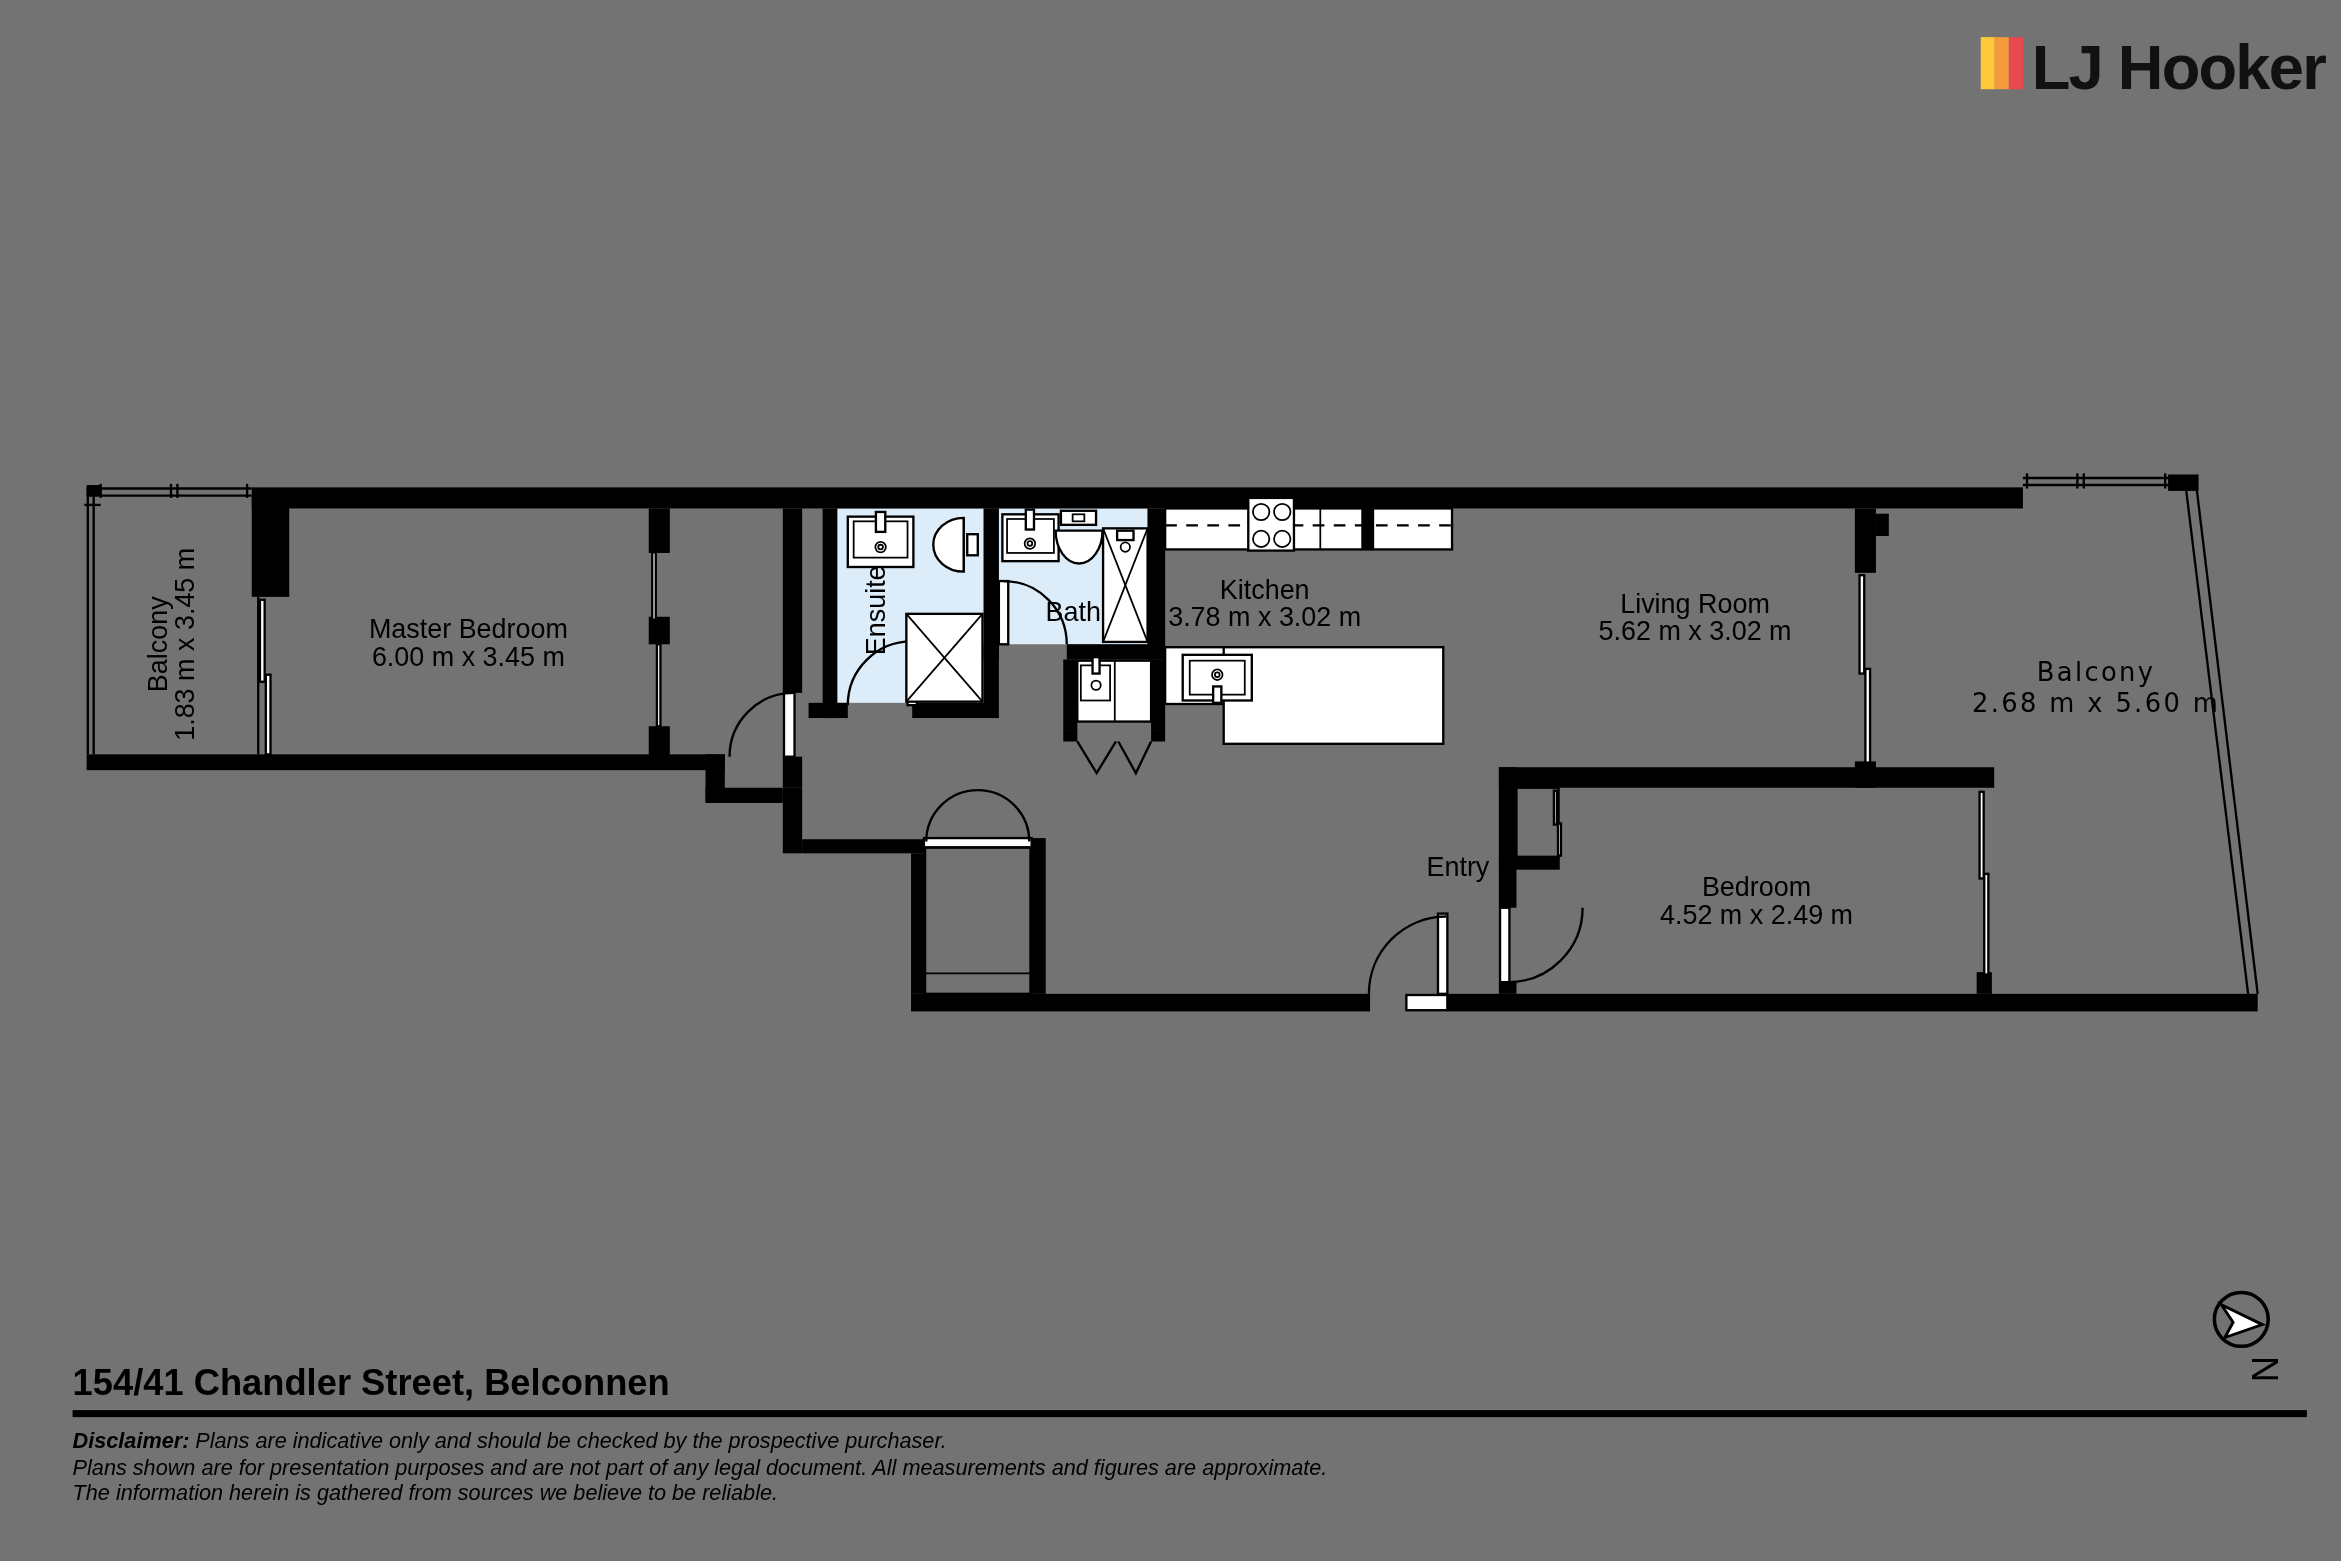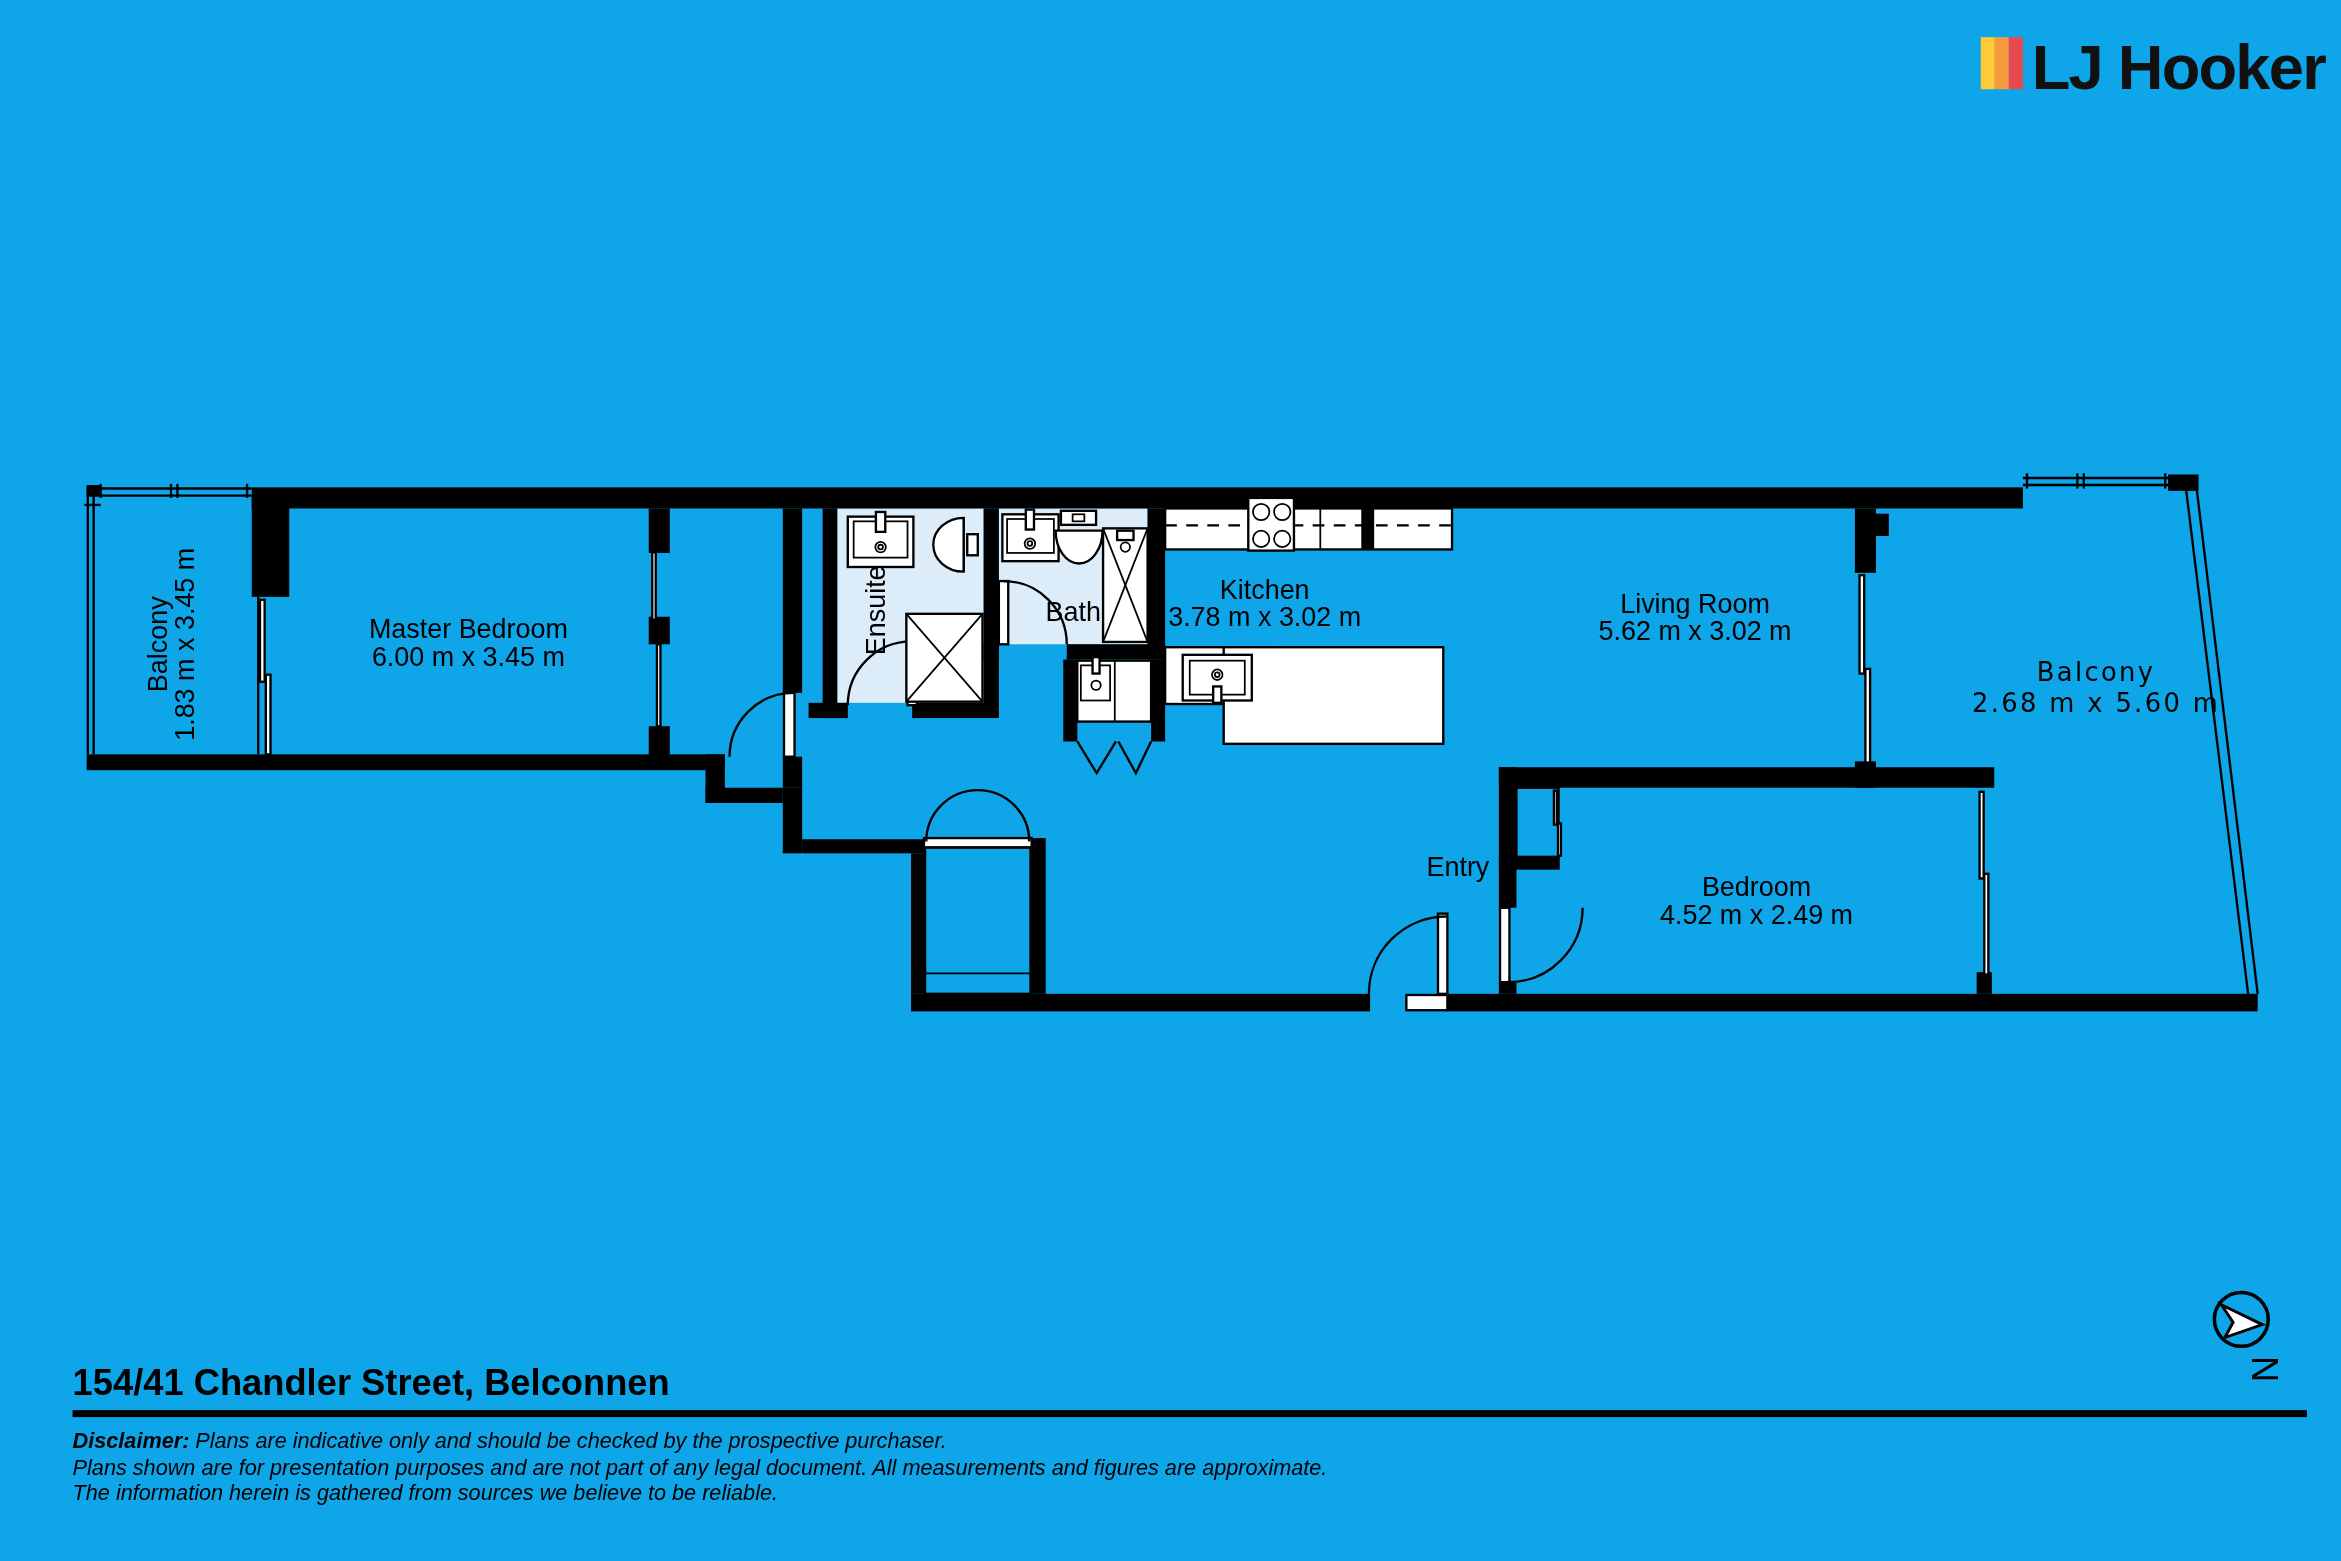--- a/index.html
+++ b/index.html
@@ -1,16 +1,16 @@
 <!DOCTYPE html>
 <html style="font-size:9.4px"><head>
 <meta charset="utf-8">
 <style>
   html,body{margin:0;padding:0;background:#ffffff;}
-  .page{width:2342px;height:1562px;position:relative;background:#0ea5e9;overflow:hidden;}
+  .page{width:2342px;height:1562px;position:relative;background:#737373;overflow:hidden;}
   svg{display:block;}
   text{font-family:"Liberation Sans",sans-serif;fill:#000;}
   .roomlabel{font-size:46px;}
   .roomlabel-wide{font-family:"DejaVu Sans",sans-serif;font-size:44px;letter-spacing:4px;}
   .addr{font-size:62px;font-weight:bold;}
   .disc{font-size:37px;font-style:italic;}
   .disc-b{font-size:37px;font-style:italic;font-weight:bold;}
   .brand{font-size:108px;font-weight:bold;letter-spacing:-3px;fill:#111;}
   .north{font-size:62px;}
   .wall{fill:#000;stroke:none;}

